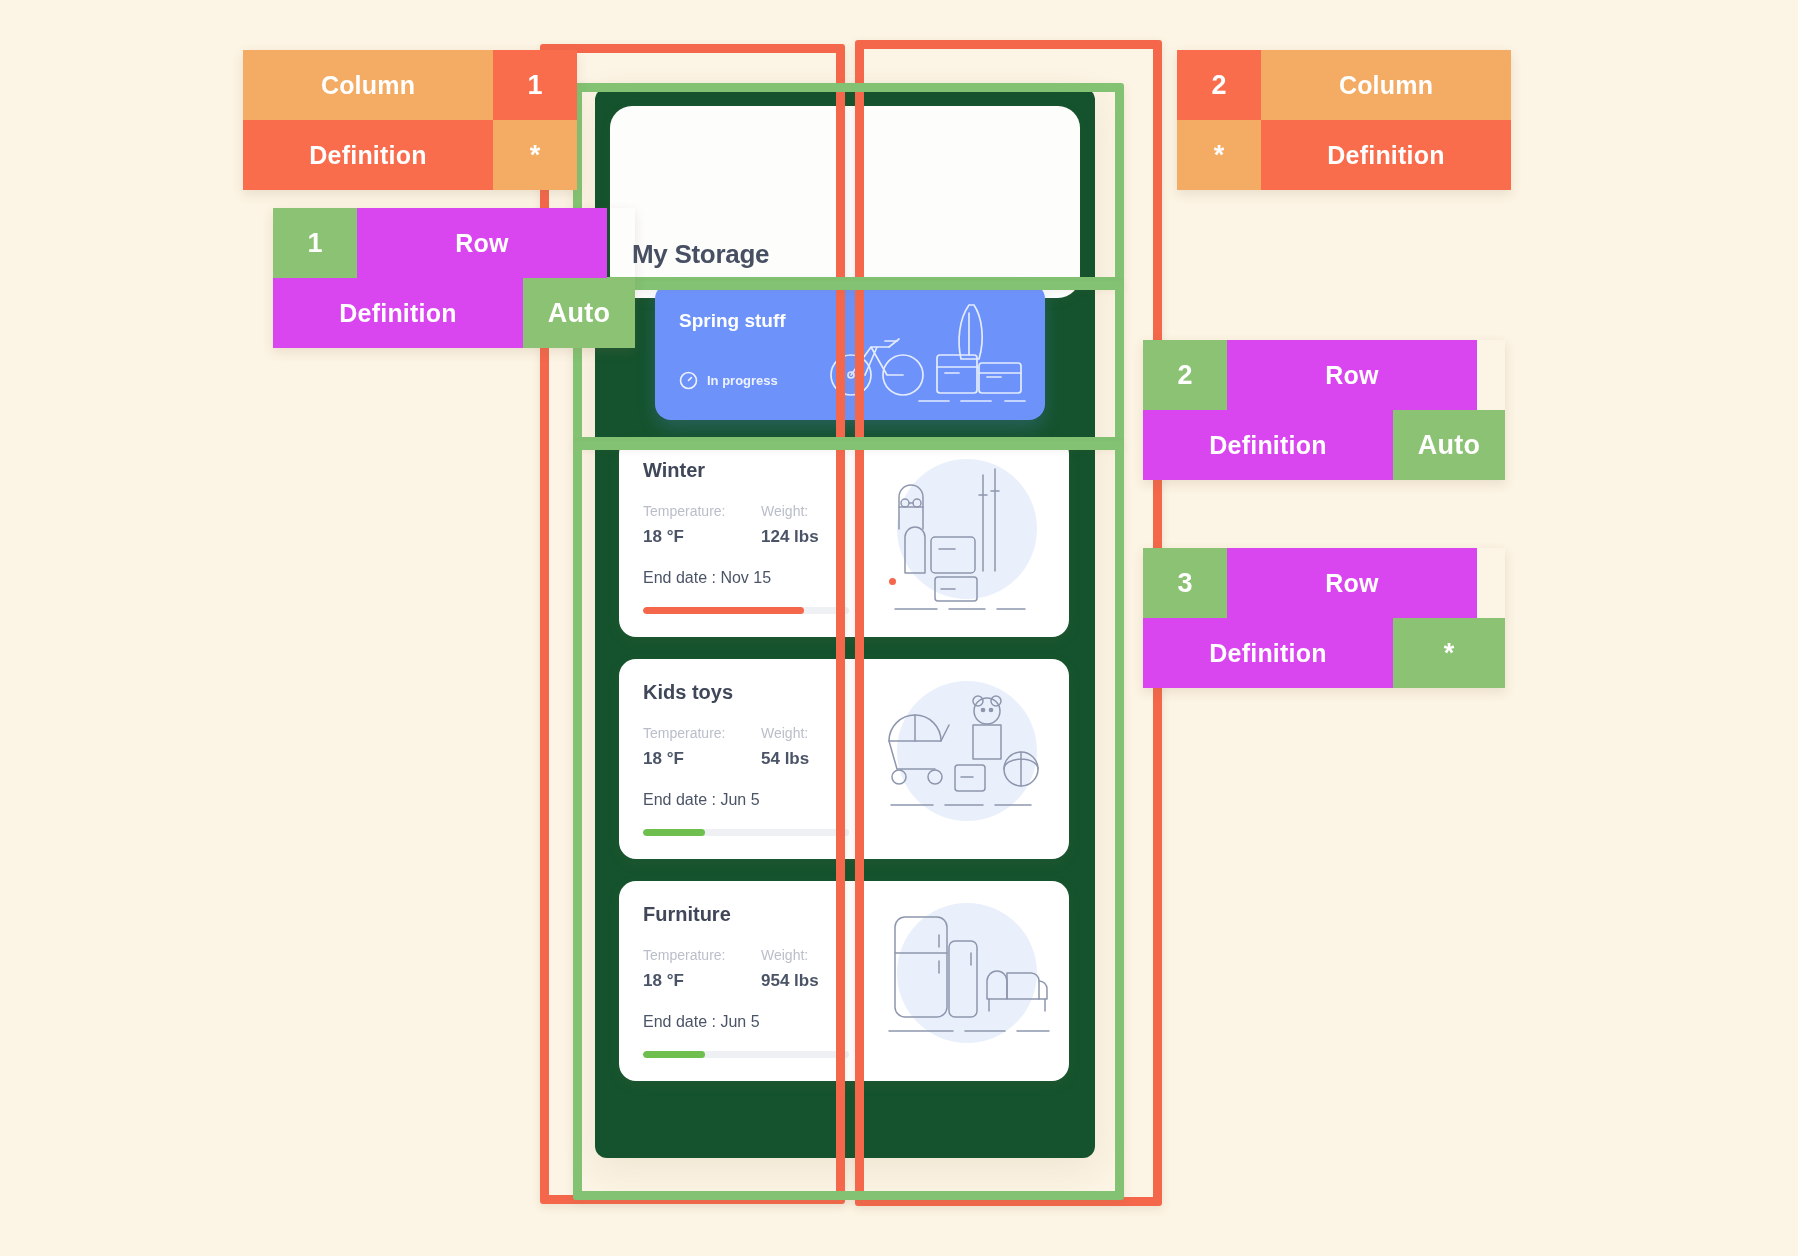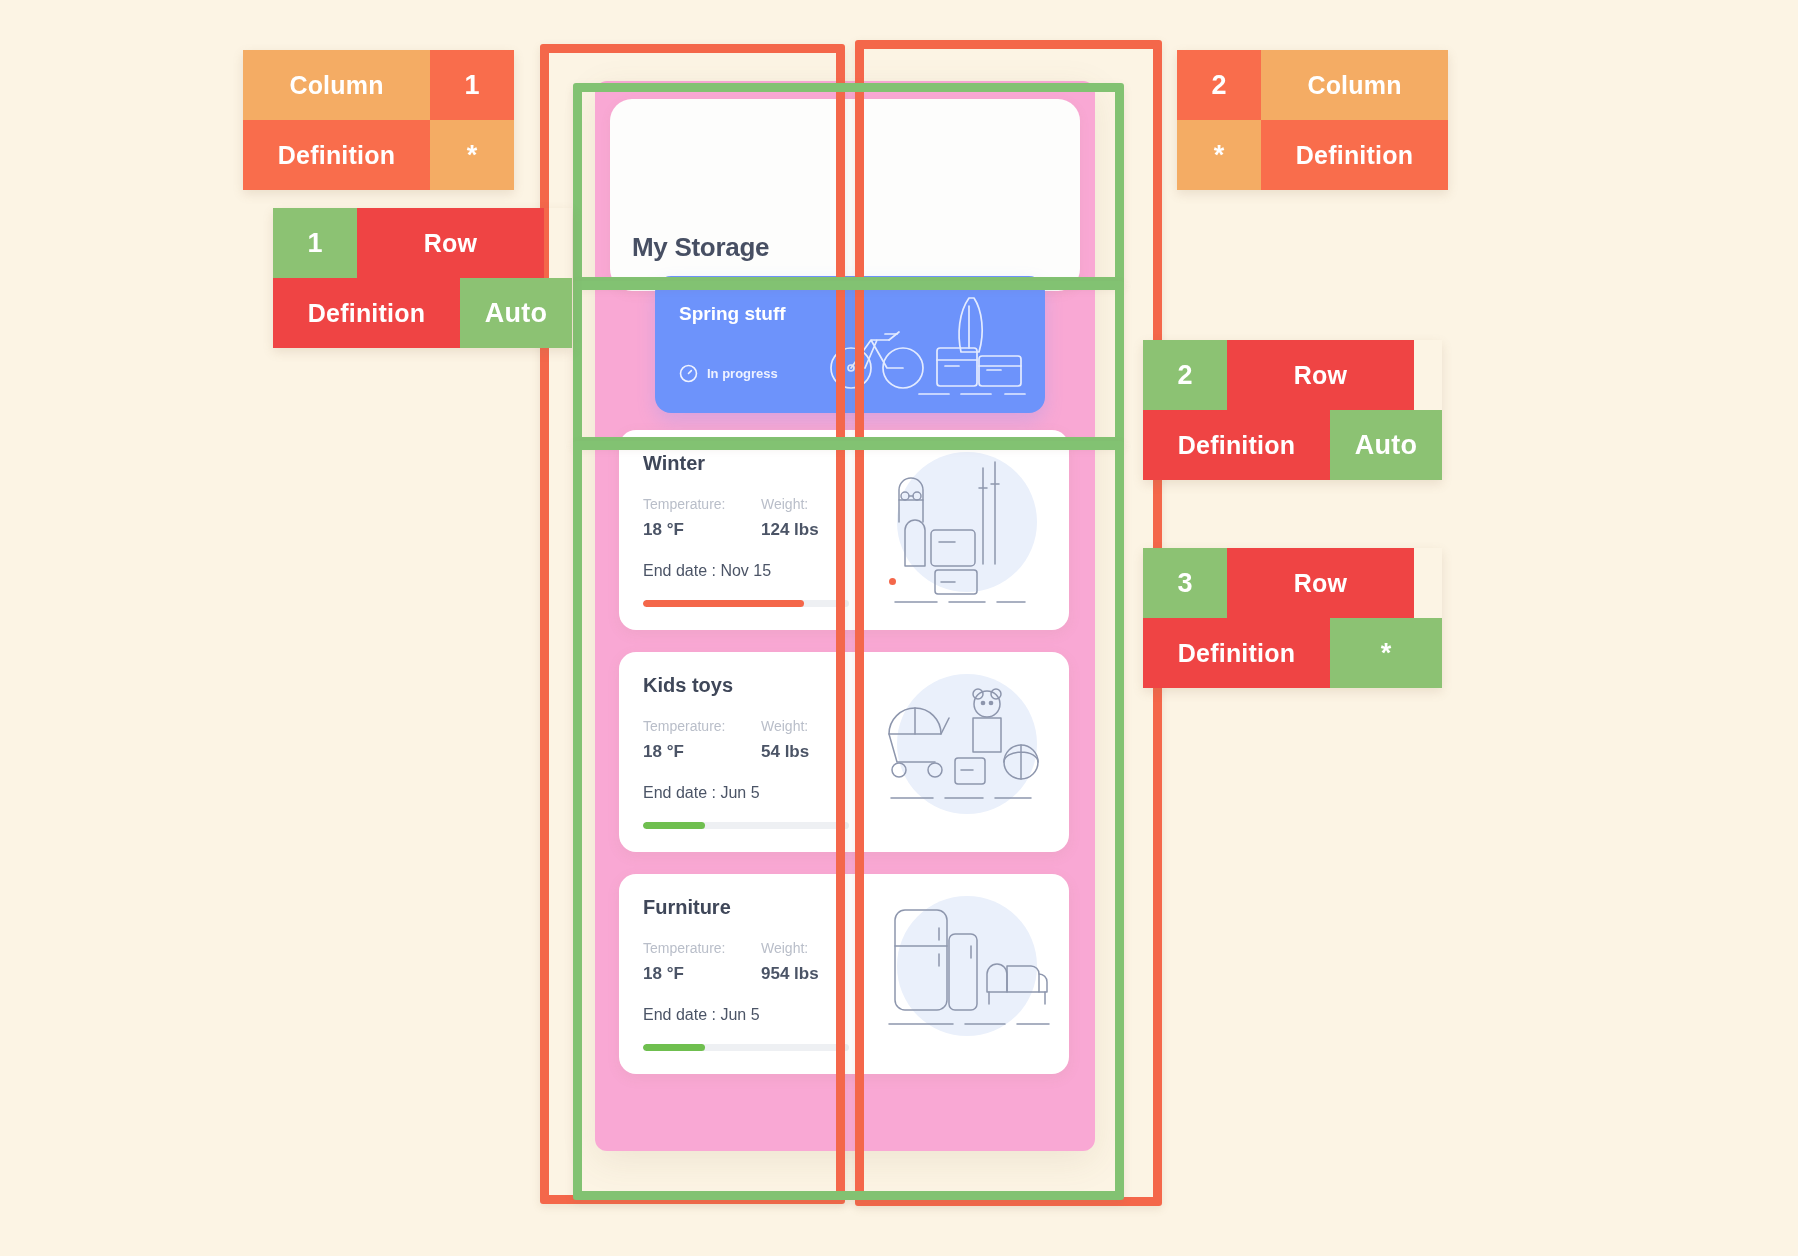--- a/index.html
+++ b/index.html
@@ -17,24 +17,24 @@
     position: absolute;
     inset: 0;
     width: 1798px;
     height: 1256px;
   }
 
   
   .phone {
     position: absolute;
     left: 595px;
-    top: 81px;
+    top: 88px;
     width: 500px;
     height: 1070px;
-    background: #f9a8d4;
+    background: #14532d;
     border-radius: 12px;
     box-shadow: 0 10px 36px rgba(120,95,60,0.10);
     overflow: hidden;
   }
 
   .phone-header {
     position: absolute;
     left: 15px;
     top: 18px;
     width: 470px;
@@ -222,27 +222,27 @@
   .cell {
     display: flex;
     align-items: center;
     justify-content: center;
     color: #ffffff;
     font-weight: bold;
     font-size: 25px;
     letter-spacing: 0.2px;
   }
   .cell.num { width: 84px; font-size: 27px; }
-  .cell.txt { width: 187px; }
+  .cell.txt { width: 250px; }
 
   
   .o-light { background: #f4ac64; }
   .o-dark  { background: #f96d4c; }
   
-  .g-light { background: #ef4444; }
+  .g-light { background: #d946ef; }
   .g-dark  { background: #8cc273; }
 
   .badge.col-left  { left: 243px; top: 50px; }
   .badge.col-right { left: 1177px; top: 50px; }
   .badge.row1 { left: 273px; top: 208px; }
   .badge.row2 { left: 1143px; top: 340px; }
   .badge.row3 { left: 1143px; top: 548px; }
 
   .dot-marker {
     position: absolute;

